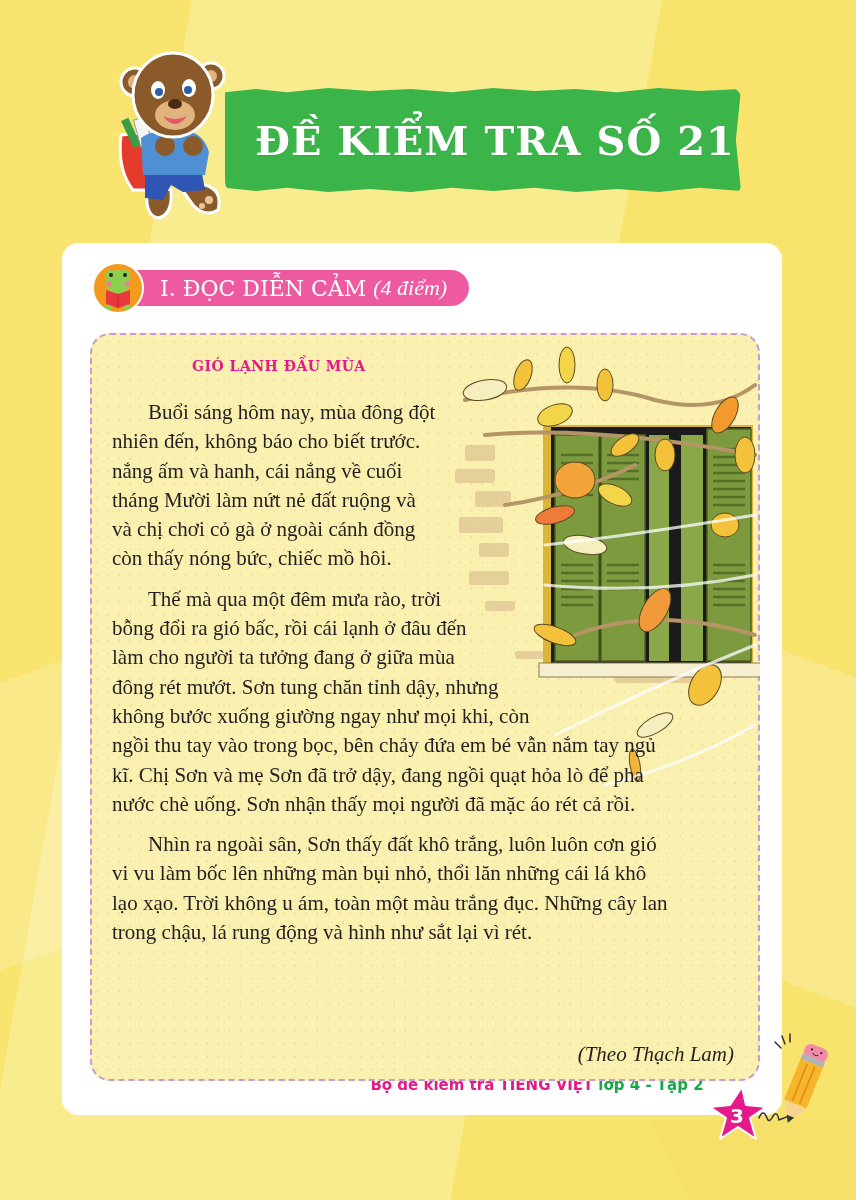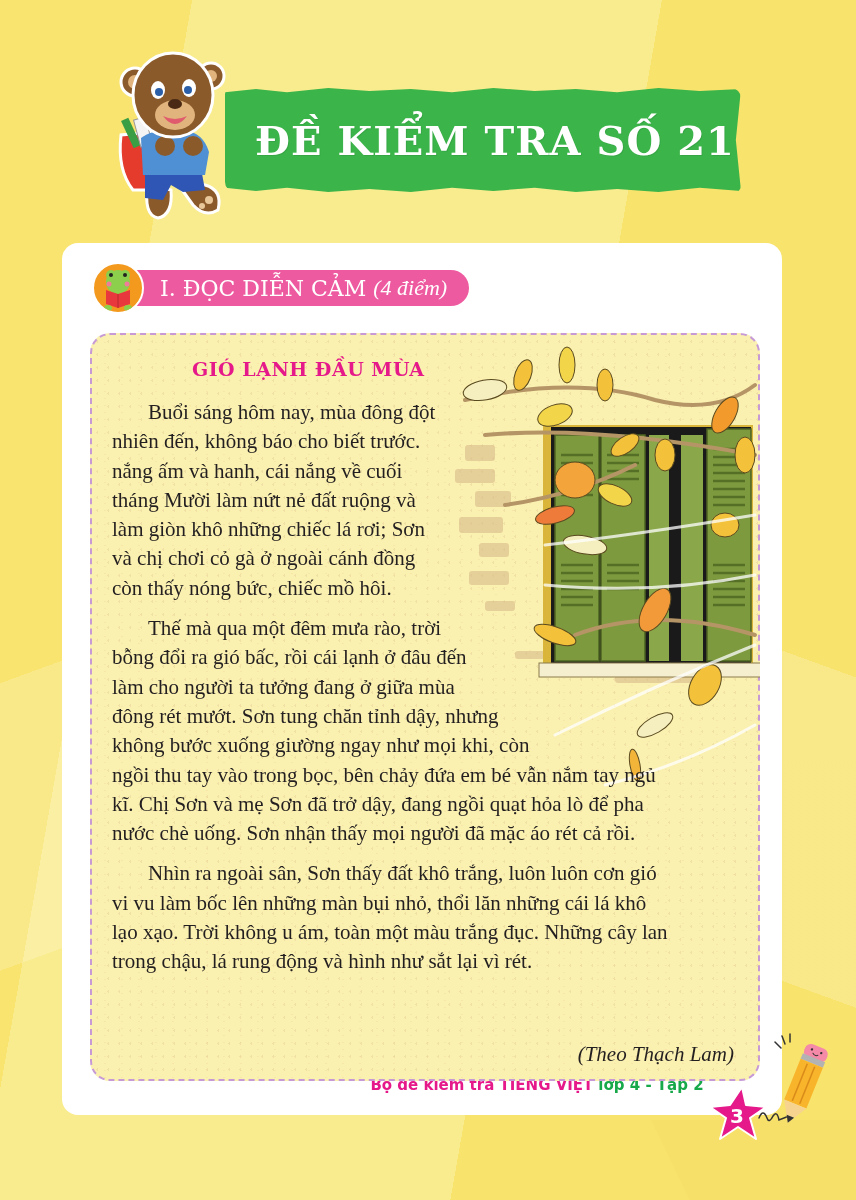--- a/index.html
+++ b/index.html
@@ -60,21 +60,21 @@
     border: 2px dashed #c79ad6; border-radius: 20px; z-index: 2;
     background-image:
       radial-gradient(rgba(210,170,120,0.22) 1px, transparent 1px),
       radial-gradient(rgba(230,190,140,0.18) 1px, transparent 1px);
     background-size: 11px 13px, 17px 7px;
     background-position: 0 0, 5px 4px;
   }
   .story-title {
     position: absolute; left: 192px; top: 358px; z-index: 5;
     color: #e5198a; font-family: "DejaVu Serif", serif; font-weight: bold;
-    font-size: 19px; letter-spacing: 0.5px;
+    font-size: 14px; letter-spacing: 0.5px;
   }
   .story {
     position: absolute; left: 112px; top: 398px; z-index: 5;
     color: #231f20; font-family: "Liberation Serif", serif;
     font-size: 21px; line-height: 29.3px;
   }
   .story .line { display: block; white-space: nowrap; }
   .story .indent { padding-left: 36px; }
   .story .para-gap { height: 11px; display: block; }
   .justify { display: flex !important; justify-content: space-between; }
@@ -280,21 +280,20 @@
 
 <div class="story-title">GIÓ LẠNH ĐẦU MÙA</div>
 
 <div class="story">
   <span class="line indent justify" style="width:378px">
       <span>Buổi sáng hôm nay, mùa đông đột</span>
     </span>
   <span class="line">nhiên đến, không báo cho biết trước.</span>
   <span class="line">nắng ấm và hanh, cái nắng về cuối</span>
   <span class="line">tháng Mười làm nứt nẻ đất ruộng và</span>
-  <span class="line">làm giòn khô những chiếc lá rơi; Sơn</span>
   <span class="line">và chị chơi cỏ gà ở ngoài cánh đồng</span>
   <span class="line">còn thấy nóng bức, chiếc mồ hôi.</span>
   <span class="para-gap"></span>
   <span class="line indent">Thế mà qua một đêm mưa rào, trời</span>
   <span class="line">bỗng đổi ra gió bấc, rồi cái lạnh ở đâu đến</span>
   <span class="line">làm cho người ta tưởng đang ở giữa mùa</span>
   <span class="line">đông rét mướt. Sơn tung chăn tỉnh dậy, nhưng</span>
   <span class="line">không bước xuống giường ngay như mọi khi, còn</span>
   <span class="line">ngồi thu tay vào trong bọc, bên chảy đứa em bé vẫn nắm tay ngủ</span>
   <span class="line">kĩ. Chị Sơn và mẹ Sơn đã trở dậy, đang ngồi quạt hỏa lò để pha</span>

